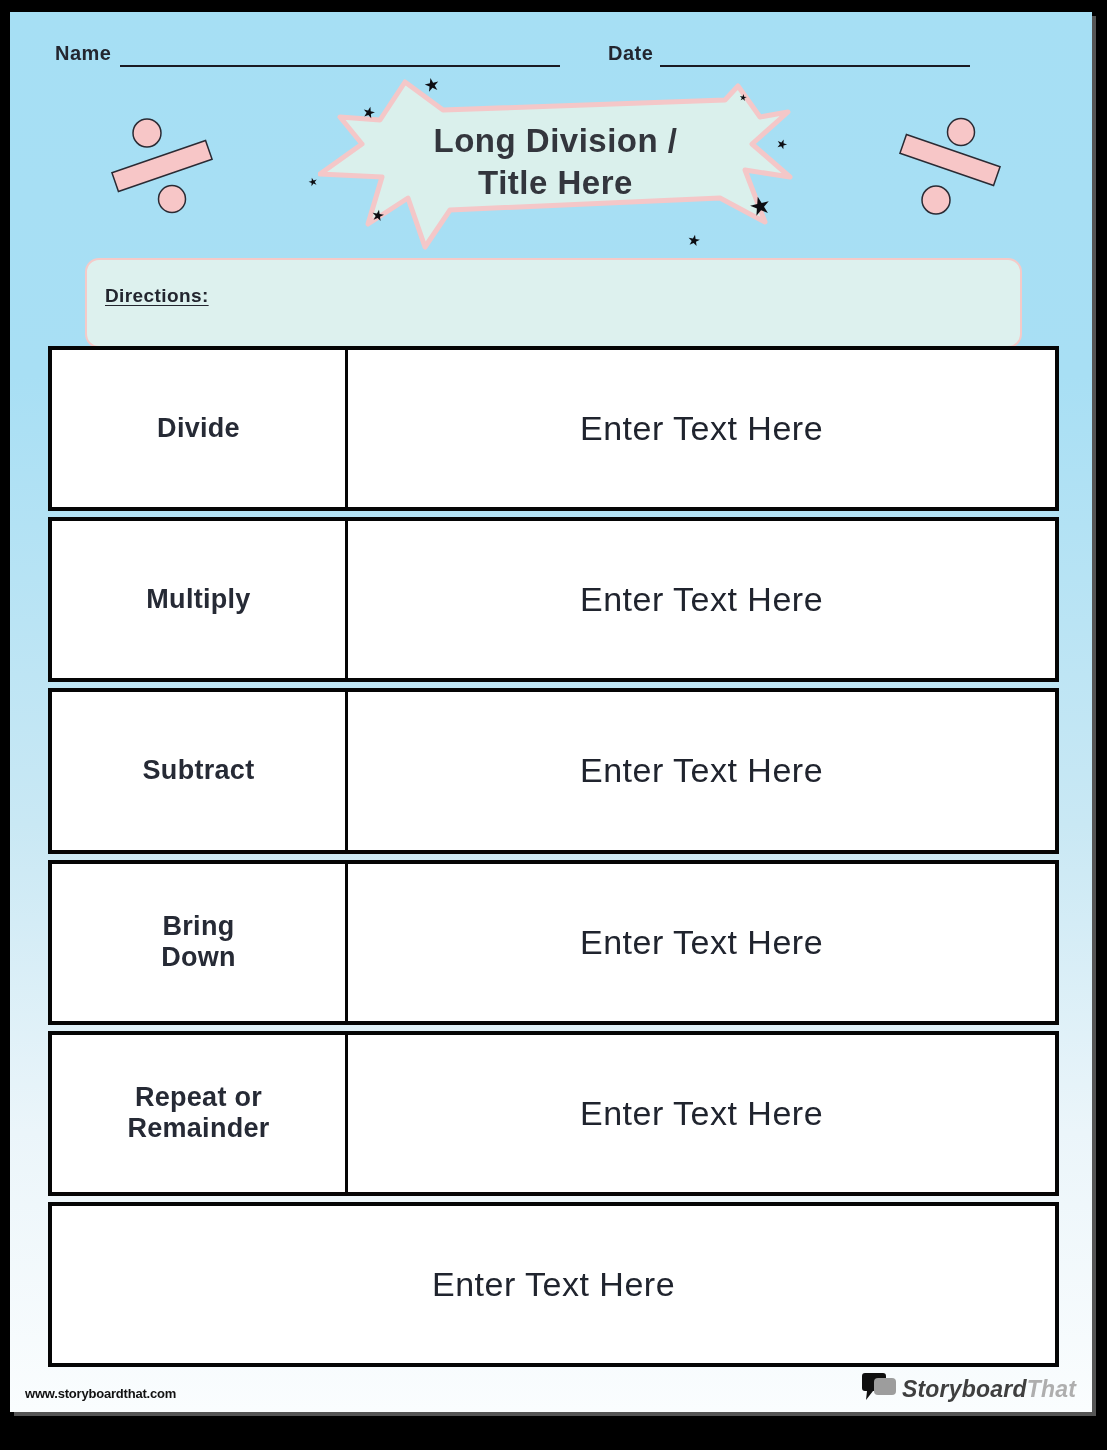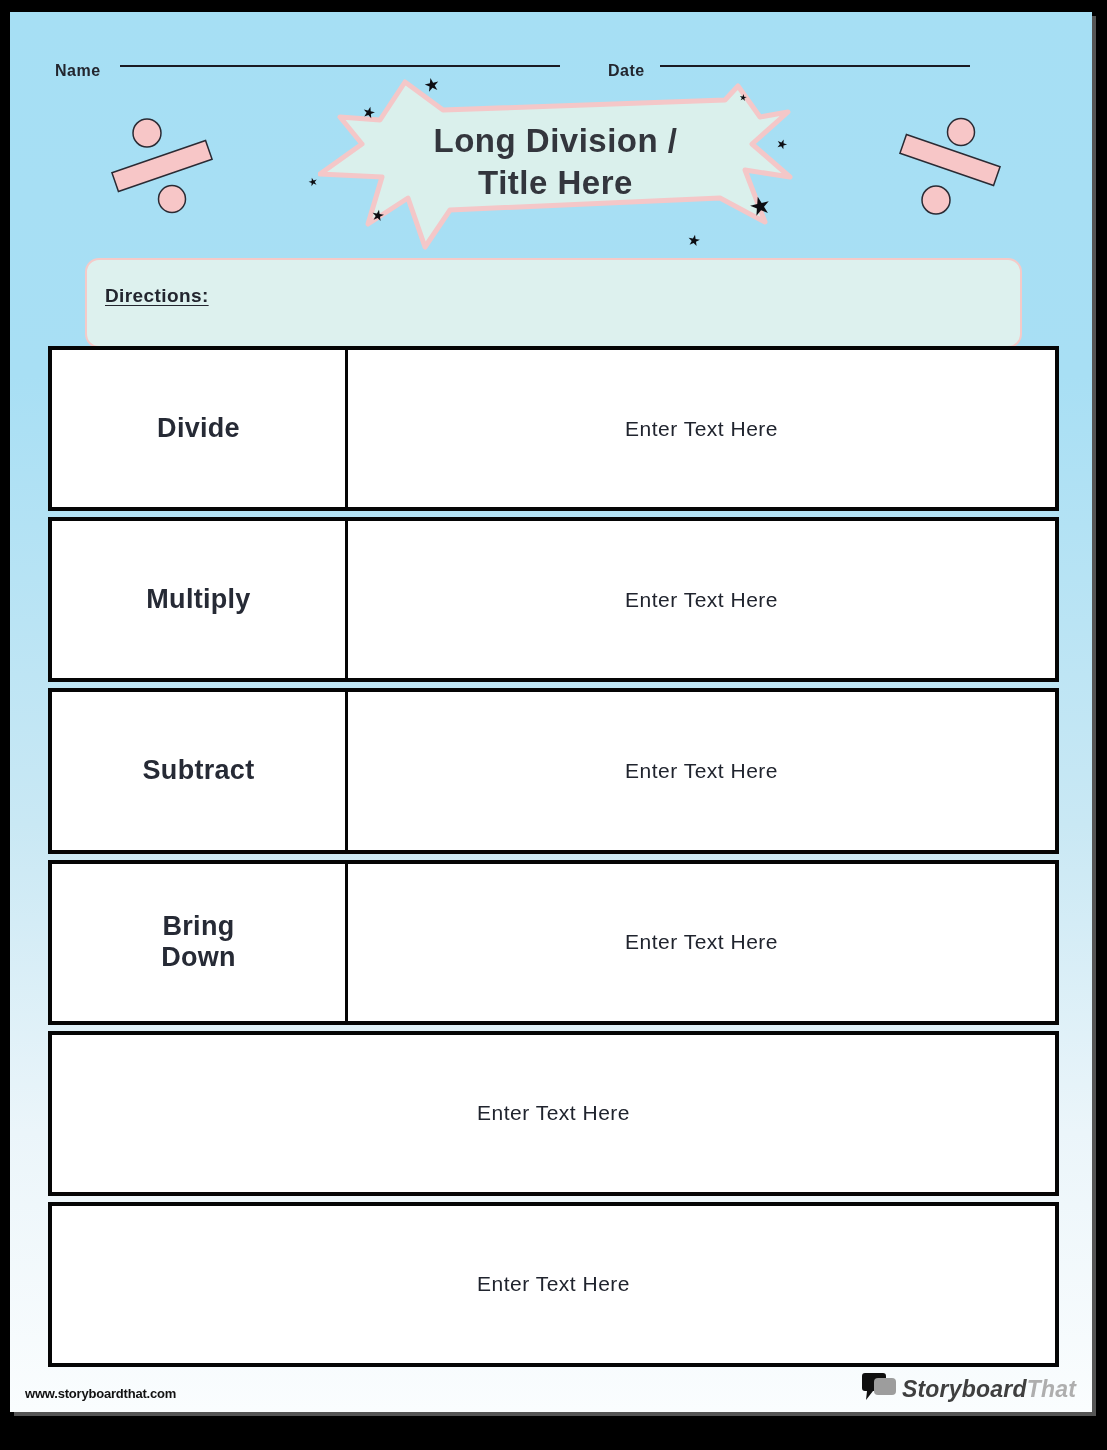--- a/index.html
+++ b/index.html
@@ -1,40 +1,40 @@
 <!DOCTYPE html>
 <html><head>
 <meta charset="utf-8">
 <style>
   html,body{margin:0;padding:0;background:#000;}
   .frame{position:relative;width:1107px;height:1450px;background:#000;overflow:hidden;
          font-family:"Liberation Sans", sans-serif;}
   .sheet{position:absolute;left:10px;top:12px;width:1082px;height:1400px;
          background:linear-gradient(180deg,#a6dff4 0%,#a8dff4 26%,#c9e8f4 58%,#ebf5fa 80%,#fafdfe 100%);
          box-shadow:4px 4px 0 rgba(130,130,130,.65);}
-  .field-label{position:absolute;font-size:16px;font-weight:bold;color:#23262f;letter-spacing:.5px;margin-top:20px;}
+  .field-label{position:absolute;font-size:20px;font-weight:bold;color:#23262f;letter-spacing:.5px;}
   .field-line{position:absolute;height:0;border-bottom:2px solid #1a1a22;}
   .burst-wrap{position:absolute;left:308px;top:66px;width:475px;height:175px;}
   .burst-title{position:absolute;left:308px;top:108px;width:475px;text-align:center;
                font-size:33px;line-height:42px;font-weight:600;color:#33363d;letter-spacing:.5px;}
   .star{position:absolute;color:#0d0d12;line-height:1;transform:translate(-50%,-50%);}
   .divsym{position:absolute;}
   .directions-box{position:absolute;left:75px;top:246px;width:937px;height:90px;
                   background:#ddf1ee;border:2.5px solid #f5cac8;border-radius:14px;box-sizing:border-box;
                   padding:25px 9px 0 18px;}
   .directions-label{font-size:19px;font-weight:bold;color:#23262f;text-decoration:underline;
                     text-underline-offset:3px;letter-spacing:.4px;}
   .steps-table{position:absolute;left:38px;top:334px;width:1011px;height:1021px;
                display:flex;flex-direction:column;gap:6px;box-sizing:border-box;}
   .step-row{flex:1;display:flex;background:#fff;border:4px solid #050505;box-sizing:border-box;}
   .step-label-cell{width:293px;border-right:3px solid #050505;display:flex;align-items:center;
                    justify-content:center;text-align:center;font-size:27px;font-weight:bold;
                    color:#262a35;white-space:pre-line;line-height:1.15;letter-spacing:.3px;}
   .step-content-cell{flex:1;display:flex;align-items:center;justify-content:center;
-                     font-size:21px;font-weight:400;color:#20242e;letter-spacing:.5px;}
+                     font-size:34px;font-weight:400;color:#20242e;letter-spacing:.5px;}
   .footer-site{position:absolute;left:15px;top:1374px;font-size:13px;font-weight:bold;
                color:#111;letter-spacing:-.2px;}
   .footer-logo{position:absolute;right:16px;top:1358px;display:flex;align-items:center;gap:5px;font-style:italic;}
   .logo-text{font-size:23px;font-weight:600;letter-spacing:.2px;}
   .logo-dark{color:#3f3f3f;}
   .logo-light{color:#aeaeae;}
 </style>
 </head>
 <body>
 
@@ -96,20 +96,22 @@
       <div class="step-row">
         <div class="step-label-cell">Subtract</div>
         <div class="step-content-cell">Enter Text Here</div>
       </div>
       <div class="step-row">
         <div class="step-label-cell">Bring
 Down</div>
         <div class="step-content-cell">Enter Text Here</div>
       </div>
       <div class="step-row">
+        <div class="step-label-cell">Repeat or
+Remainder</div>
         <div class="step-content-cell">Enter Text Here</div>
       </div>
       <div class="step-row">
         <div class="step-content-cell">Enter Text Here</div>
       </div>
     </div>
 
     <span class="footer-site">www.storyboardthat.com</span>
     <div class="footer-logo">
       <svg width="36" height="38" viewBox="0 0 36 38">

